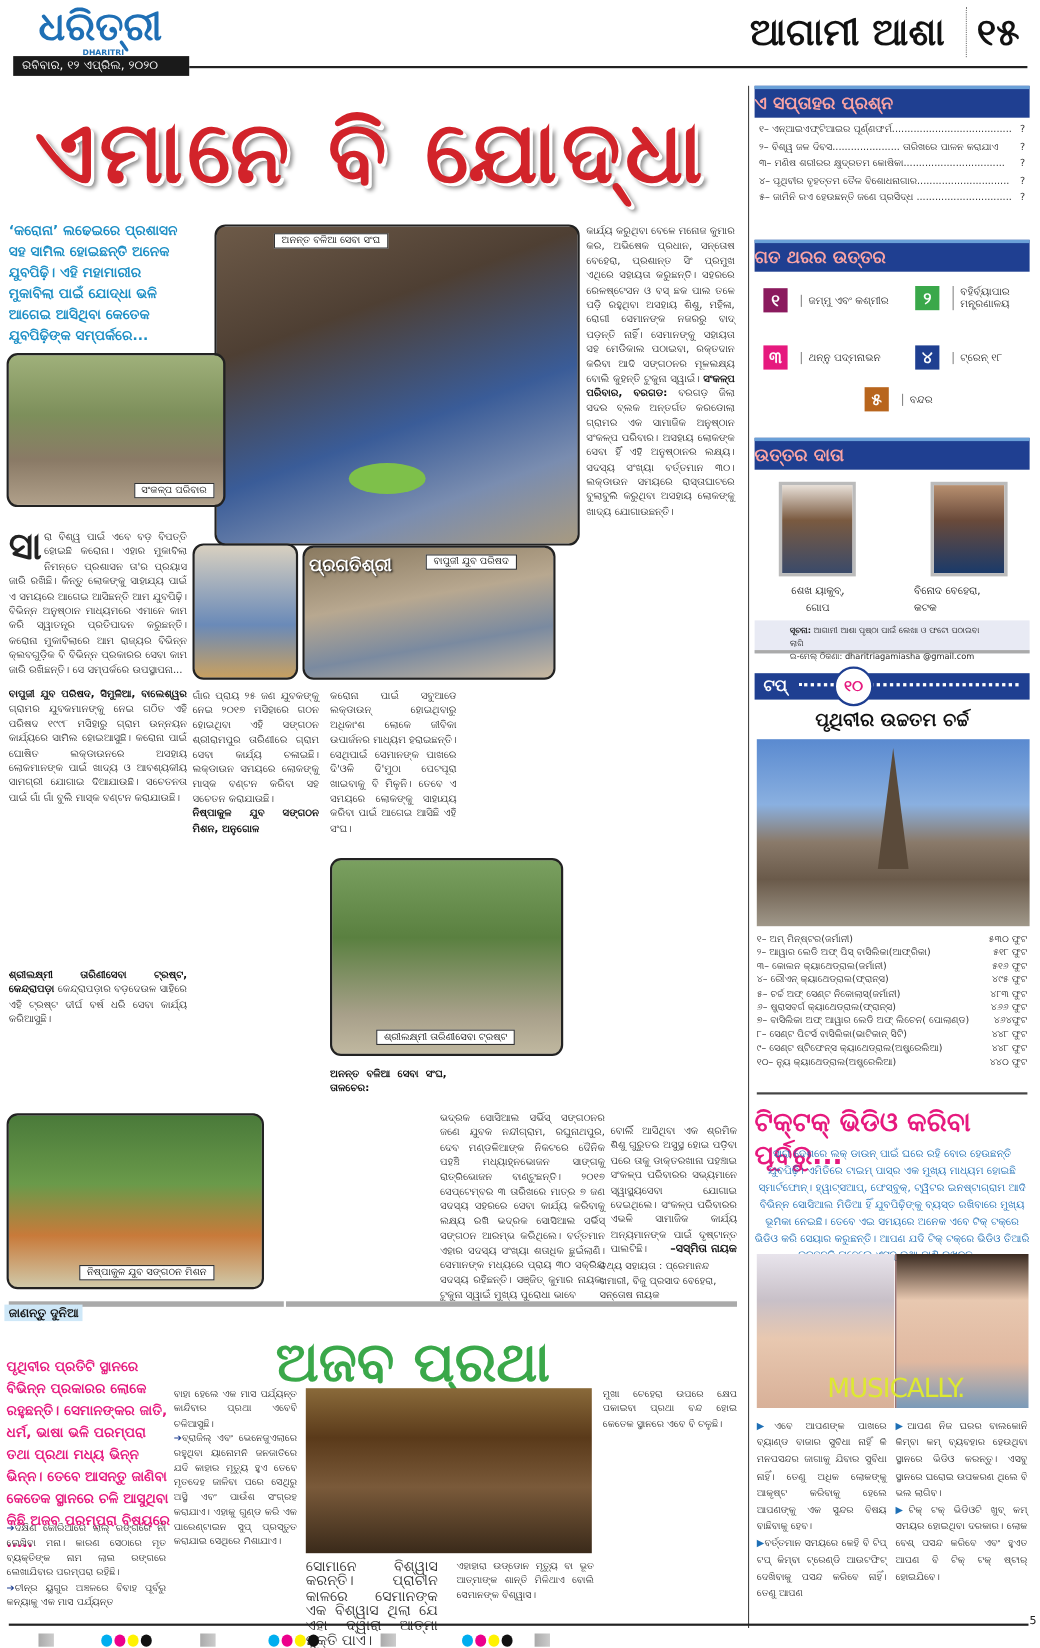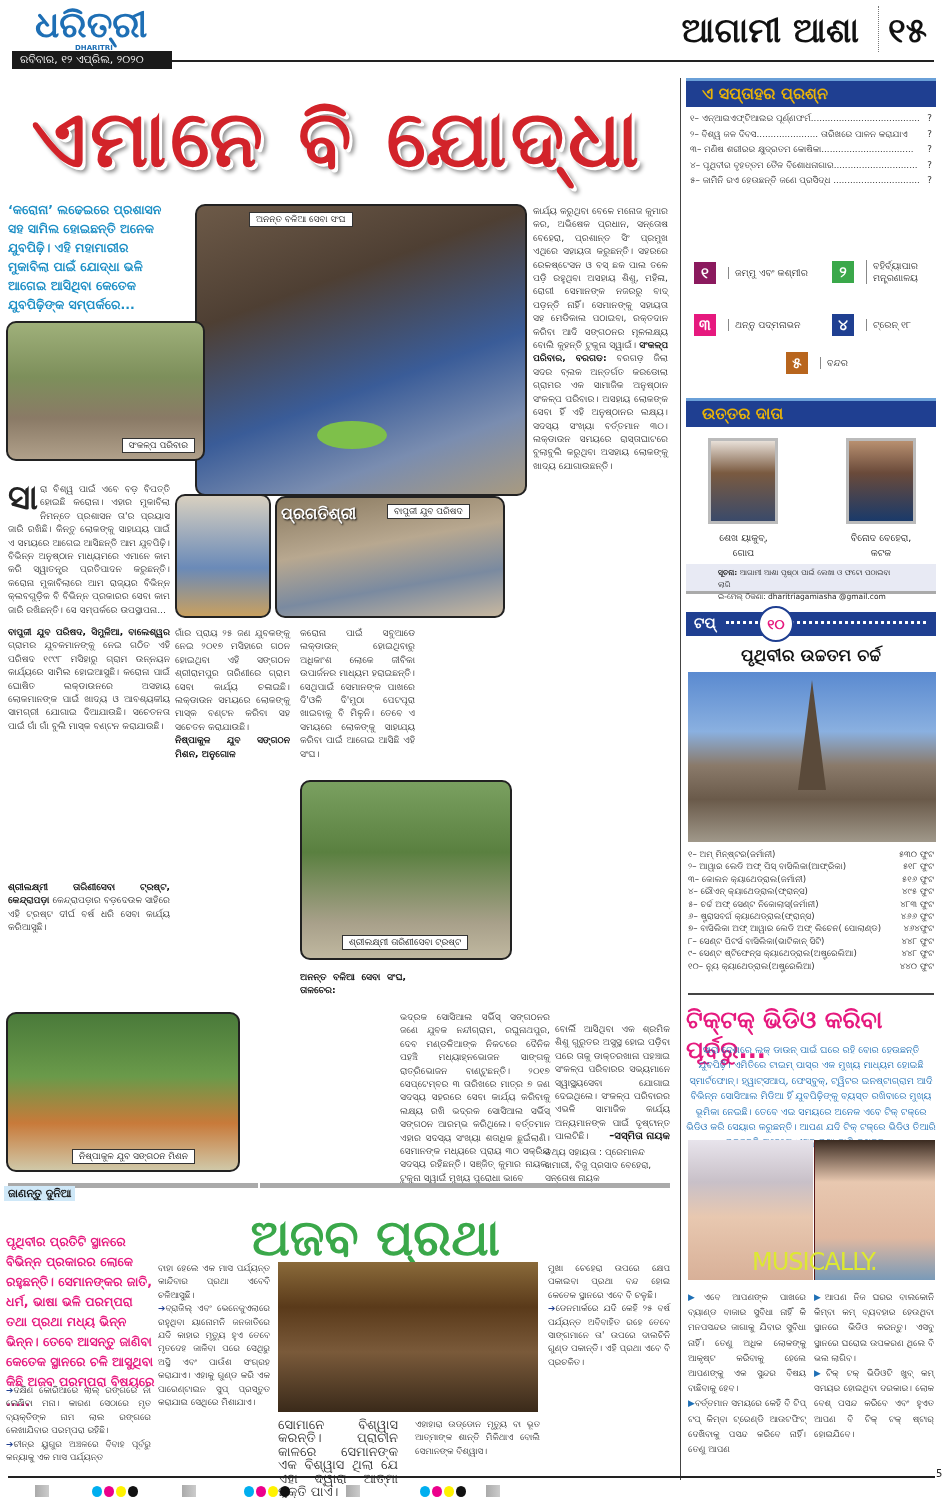--- a/index.html
+++ b/index.html
@@ -12,21 +12,21 @@
 .dateline{left:12px;top:51px;width:160px;height:18px;background:#1a1a1a;color:#fff;font-size:11px;line-height:18px;padding-left:8px}
 .hline{left:172px;top:60px;width:762px;height:2px;background:#222}
 .section{right:86px;top:8px;font-size:34px;font-weight:bold;color:#111;line-height:44px}
 .pgdiv{left:878px;top:6px;width:0;height:46px;border-left:1px dotted #777}
 .pgno{left:888px;top:8px;font-size:34px;font-weight:bold;color:#111;line-height:44px}
 .headline{left:12px;top:92px;width:650px;height:95px;font-size:78px;font-weight:900;color:#d2232a;line-height:95px;text-align:center;letter-spacing:4px;text-shadow:3px 3px 0 #fff,5px 5px 4px #888;font-family:"DejaVu Sans",sans-serif}
 .vrule{left:680px;top:78px;width:1px;height:1402px;background:#444}
 .intro{left:8px;top:200px;width:155px;font-size:12.5px;line-height:19px;color:#1b8ec5;font-weight:bold}
 .photo{background:linear-gradient(135deg,#8a7a66,#5b4b3c 40%,#3c5a8a 70%,#b8b0a0);border:2px solid #222;border-radius:10px;overflow:hidden}
 .cap{background:#fff;border:1px solid #333;font-size:9px;padding:1px 6px;color:#111;position:absolute;white-space:nowrap}
-.boxhdr{background:#1f3f91;color:#eab308;font-weight:bold;font-size:16px;line-height:26px;padding-left:16px;border-top:3px solid #6aa0d8}
+.boxhdr{background:#1f3f91;color:#fca5a5;font-weight:bold;font-size:16px;line-height:26px;padding-left:0;border-top:3px solid #6aa0d8}
 .q{font-size:8.8px;line-height:15.5px;color:#333;display:flex;justify-content:space-between}
 .ans{position:absolute;display:flex;align-items:center}
 .ans .num{width:22px;height:22px;color:#fff;font-weight:bold;font-size:15px;text-align:center;line-height:22px}
 .ans .lbl{font-size:9.5px;margin-left:12px;border-left:1px solid #888;padding-left:6px;color:#333}
 .top10 li{list-style:none;font-size:8.6px;line-height:12.4px;color:#333;display:flex;justify-content:space-between}
 .tiktok-h{font-size:24px;font-weight:bold;color:#e6197e;line-height:30px}
 .tiktok-p{font-size:9.5px;line-height:15.4px;color:#1e6fb5;text-align:center}
 .pink{font-size:12.5px;line-height:20px;color:#e6197e;font-weight:bold}
 .bullet{color:#1e6fb5}
 .green-h{font-size:50px;font-weight:900;color:#3aa84a;line-height:60px}
@@ -130,20 +130,21 @@
         <span>?</span>
       </div>
     <div class="q">
         <span>୫– ଜାମିନି ରଏ ହେଉଛନ୍ତି ଜଣେ ପ୍ରସିଦ୍ଧ ...............................</span>
         <span>?</span>
       </div>
   </div>
 </div>
 
 <div class="abs" style="left:686px;top:218px;width:250px;height:170px">
+  <div class="boxhdr">ଗତ ଥରର ଉତ୍ତର</div>
   <div class="ans" style="left:8px;top:44px">
       <div class="num" style="background:#8b1a5e">୧</div>
       <div class="lbl">ଜମ୍ମୁ ଏବଂ କଶ୍ମୀର</div>
     </div>
   <div class="ans" style="left:146px;top:42px">
       <div class="num" style="background:#3aa84a">୨</div>
       <div class="lbl" style="width:62px">ବହିର୍ବ୍ୟାପାର ମନ୍ତ୍ରଣାଳୟ</div>
     </div>
   <div class="ans" style="left:8px;top:96px">
       <div class="num" style="background:#e6197e">୩</div>
@@ -160,21 +161,21 @@
 </div>
 
 <div class="abs" style="left:686px;top:398px;width:250px">
   <div class="boxhdr">ଉତ୍ତର ଦାତା</div>
   <div class="abs" style="left:22px;top:40px;width:70px;height:86px;border:3px solid #bbb;background:linear-gradient(180deg,#e8e0d8 0%,#7a5a40 40%,#3a4a6a 100%)"></div>
   <div class="abs" style="left:160px;top:40px;width:70px;height:86px;border:3px solid #bbb;background:linear-gradient(180deg,#b89070 0%,#6a4a3a 40%,#1a3a6a 100%)"></div>
   <div class="abs" style="left:10px;top:132px;width:95px;text-align:center;font-size:9.5px;line-height:15px">
       <div>ଶେଖ ୟାକୁବ୍,</div>
       <div>ଗୋପ</div>
     </div>
-  <div class="abs" style="left:145px;top:132px;width:100px;text-align:center;font-size:9.5px;line-height:15px">
+  <div class="abs" style="left:145px;top:132px;width:100px;text-align:left;font-size:9.5px;line-height:15px">
       <div>ବିନୋଦ ବେହେରା,</div>
       <div>କଟକ</div>
     </div>
   <div class="abs" style="left:0;top:166px;width:250px;height:30px;background:#e8eaf4;border-bottom:3px solid #aaa;font-size:7.5px;line-height:12px;padding:3px 32px">
     <div><b>ସୂଚନା:</b> <span>ଆଗାମୀ ଆଶା ପୃଷ୍ଠା ପାଇଁ ଲେଖା ଓ ଫଟୋ ପଠାଇବା ଲାଗି</span></div>
     <div><span>ଇ-ମେଲ୍ ଠିକଣା:</span> <span>dharitriagamiasha @gmail.com</span></div>
   </div>
 </div>
 
 <div class="abs" style="left:686px;top:612px;width:250px;height:24px;background:#1f3f91">
@@ -255,21 +256,20 @@
 </div>
 <div class="abs txt" style="left:158px;top:1262px;width:112px;font-size:8.8px">
   <div>ବାହା ହେଲେ ଏକ ମାସ ପର୍ଯ୍ୟନ୍ତ କାନ୍ଦିବାର ପ୍ରଥା ଏବେବି ଚଳିଆସୁଛି।</div>
   <div><span style="color:#1f3f91">➔</span><span>ବ୍ରାଜିଲ୍ ଏବଂ ଭେନେଜୁଏଲାରେ ରହୁଥିବା ୟାନୋମନି ଜନଜାତିରେ ଯଦି କାହାର ମୃତ୍ୟୁ ହୁଏ ତେବେ ମୃତଦେହ ଜାଳିବା ପରେ ସେଥିରୁ ଅସ୍ଥି ଏବଂ ପାଉଁଶ ସଂଗ୍ରହ କରାଯାଏ। ଏହାକୁ ଗୁଣ୍ଡ କରି ଏକ ପାରେଣ୍ଟାଇନ ସୁପ୍ ପ୍ରସ୍ତୁତ କରାଯାଇ ସେଥିରେ ମିଶାଯାଏ।</span></div>
 </div>
 <div class="abs" style="left:278px;top:1262px;width:260px;height:150px;background:linear-gradient(180deg,#8a6a3a 0%,#5a3a1a 30%,#7a5a3a 60%,#3a2a1a 100%)"></div>
 <div class="abs txt" style="left:278px;top:1418px;width:120px;font-size:13px">ସୋମାନେ ବିଶ୍ୱାସ କରନ୍ତି। ପ୍ରାଚୀନ କାଳରେ ସେମାନଙ୍କ ଏକ ବିଶ୍ୱାସ ଥିଲା ଯେ ଏହା ଦ୍ୱାରା ଆତ୍ମା ମୁକ୍ତି ପାଏ।</div>
 <div class="abs txt" style="left:415px;top:1418px;width:125px;font-size:8.8px">ଏହାହାରା ଉଡ୍ଡୋନ ମୃତ୍ୟୁ ବା ଭୂତ ଆତ୍ମାଙ୍କ ଶାନ୍ତି ମିଳିଥାଏ ବୋଲି ସେମାନଙ୍କ ବିଶ୍ୱାସ।</div>
 <div class="abs txt" style="left:548px;top:1262px;width:122px;font-size:8.8px">
   <div>ମୁଖା ଚେହେରା ଉପରେ କ୍ଷେପ ପକାଇବା ପ୍ରଥା ବନ୍ଦ ହୋଇ କେତେକ ସ୍ଥାନରେ ଏବେ ବି ଚଳୁଛି।</div>
-  <div><span style="color:#1f3f91">➔</span><span>ଡେନମାର୍କରେ ଯଦି କେହି ୨୫ ବର୍ଷ ପର୍ଯ୍ୟନ୍ତ ଅବିବାହିତ ରହେ ତେବେ ସାଙ୍ଗମାନେ ତା' ଉପରେ ଦାଲଚିନି ଗୁଣ୍ଡ ପକାନ୍ତି। ଏହି ପ୍ରଥା ଏବେ ବି ପ୍ରଚଳିତ।</span></div>
 </div>
 
 <div class="abs footer-line"></div>
 <div class="abs" style="left:936px;top:1468px;font-size:10px;color:#222">5</div>
 <div class="sq" style="left:35px"></div>
 <div class="reg" style="left:92px">
     <span class="dot" style="background:#00aeef"></span>
     <span class="dot" style="background:#ec008c"></span>
     <span class="dot" style="background:#fff200"></span>
     <span class="dot" style="background:#111"></span>

